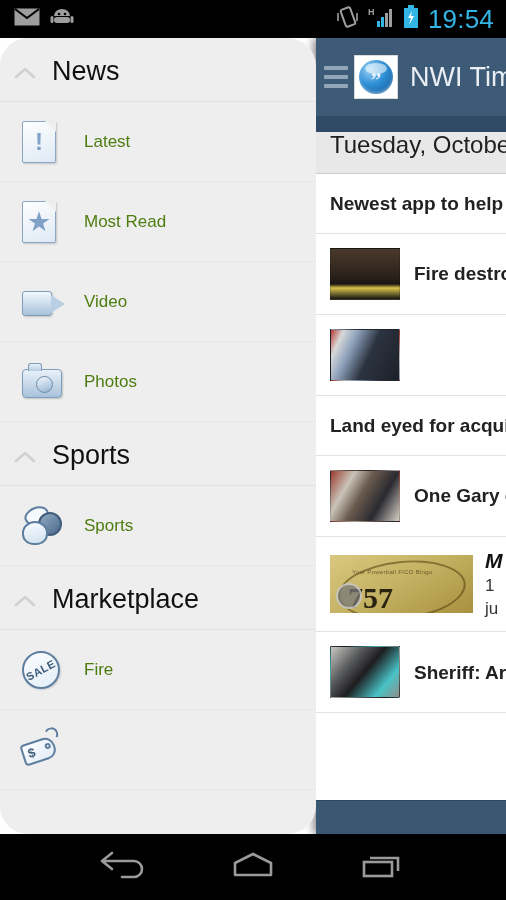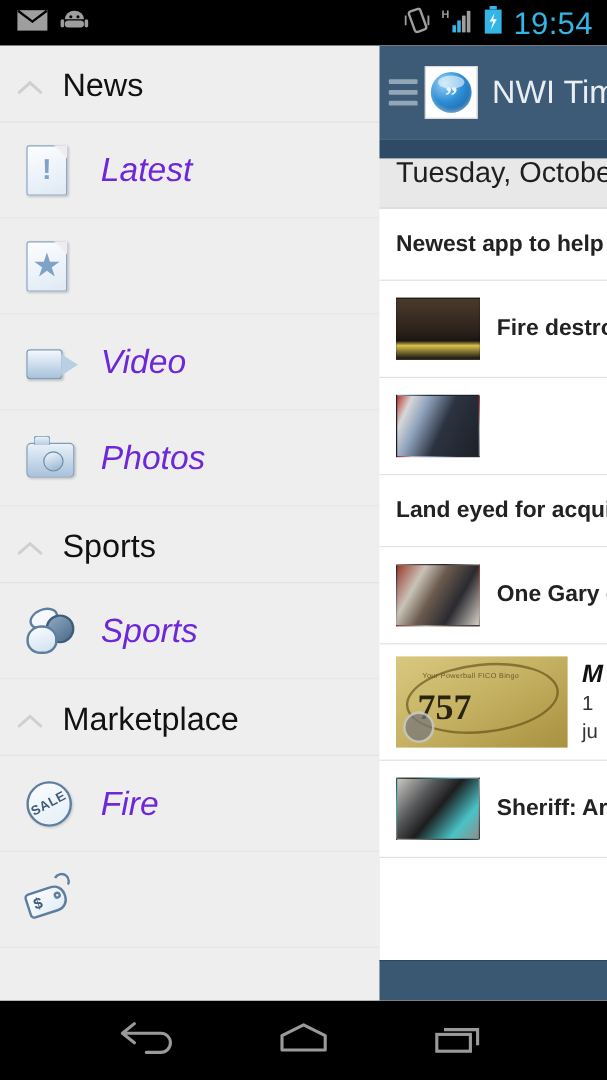--- a/index.html
+++ b/index.html
@@ -85,21 +85,21 @@
     white-space:nowrap;
   }
   .feed-item .headline.wrap{ white-space:normal; width:330px; }
   .feed-item.no-thumb{ padding-left:14px; }
 
   .promo{
     display:flex; align-items:center; gap:12px;
     padding:10px 10px 10px 14px; border-bottom:1px solid #e2e2e2;
   }
   .promo .big-thumb{
-    width:143px; height:76px; flex:none;
+    width:143px; height:58px; flex:none;
     background:linear-gradient(150deg,#d8c87f 0%, #c6b364 45%, #a8913f 100%);
     position:relative; overflow:hidden;
   }
   .promo .big-thumb .num{
     position:absolute; left:18px; top:26px; font-size:30px; font-weight:bold;
     color:#2b2311; font-family:"Liberation Serif", serif;
   }
   .promo .big-thumb .tiny{
     position:absolute; left:22px; top:14px; font-size:6px; color:#6a5a2c; letter-spacing:.3px;
   }
@@ -117,33 +117,33 @@
 
   .bottombar{
     position:absolute; left:0; right:0; bottom:0; height:34px;
     background:#3b5873; border-top:1px solid #2d475f;
     display:flex; align-items:center; justify-content:center;
   }
 
   
   .drawer{
     position:absolute; left:0; top:0; width:316px; height:796px;
-    background:#eeeeee; overflow:hidden;
+    background:#eeeeee; overflow:hidden;border-radius:28px;
   }
   .dr-section{
     display:flex; align-items:center; padding:18px 0 14px 14px; gap:16px;
     border-bottom:1px solid #e2e2e2;
   }
   .dr-section .chev{ color:#cfcfcf; font-size:22px; line-height:1; width:22px; text-align:center; }
   .dr-section .stitle{ font-size:27px; color:#111; }
   .dr-item{
     display:flex; align-items:center; gap:20px; padding:9px 0 9px 22px;
     border-bottom:1px solid #e6e6e6; height:80px;
   }
-  .dr-item .ilabel{ font-size:28px; color:#6d28d9;font-style:italic; }
+  .dr-item .ilabel{ font-size:17px; color:#4d7c0f; }
   .dr-ico{ width:42px; height:42px; flex:none; position:relative; }
 
   
   .doc{
     width:34px; height:42px; background:linear-gradient(160deg,#fdfeff,#dfe9f4);
     border:1px solid #8ba7c4; border-radius:2px; position:relative;
     box-shadow:1px 1px 2px rgba(0,0,0,.18);
   }
   .doc:before{
     content:""; position:absolute; right:-1px; top:-1px;
@@ -389,20 +389,21 @@
         </div>
         <div class="ilabel">Latest</div>
       </div>
 
       <div class="dr-item">
         <div class="dr-ico">
           <div class="doc">
               <span class="glyph">★</span>
             </div>
         </div>
+        <div class="ilabel">Most Read</div>
       </div>
 
       <div class="dr-item">
         <div class="dr-ico">
             <div class="vid"></div>
           </div>
         <div class="ilabel">Video</div>
       </div>
 
       <div class="dr-item">

